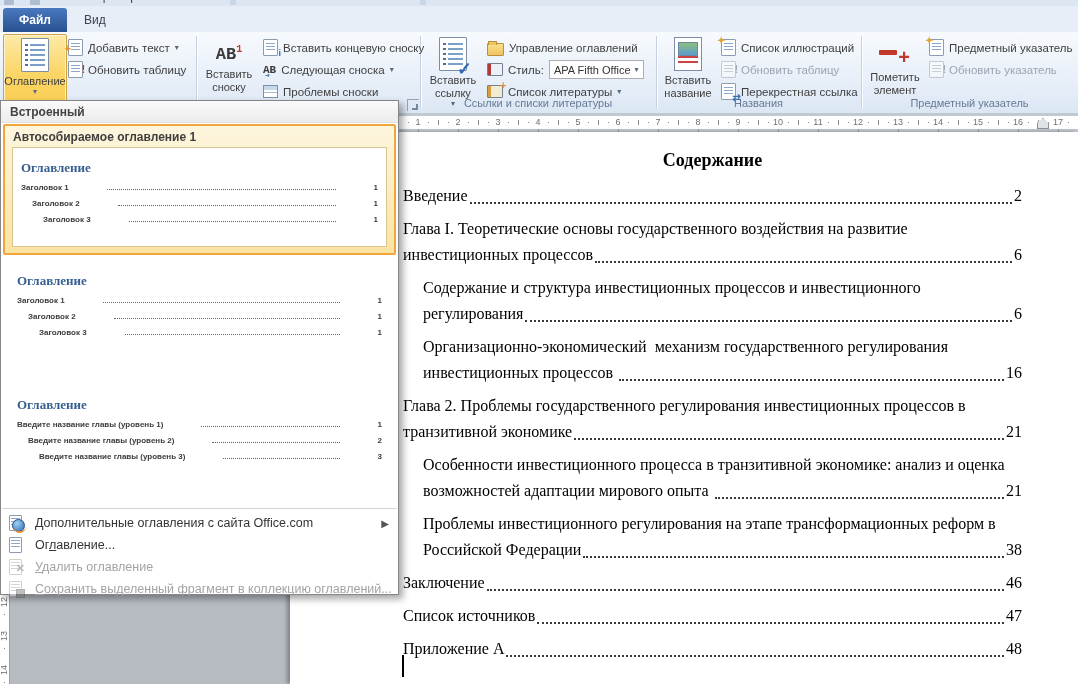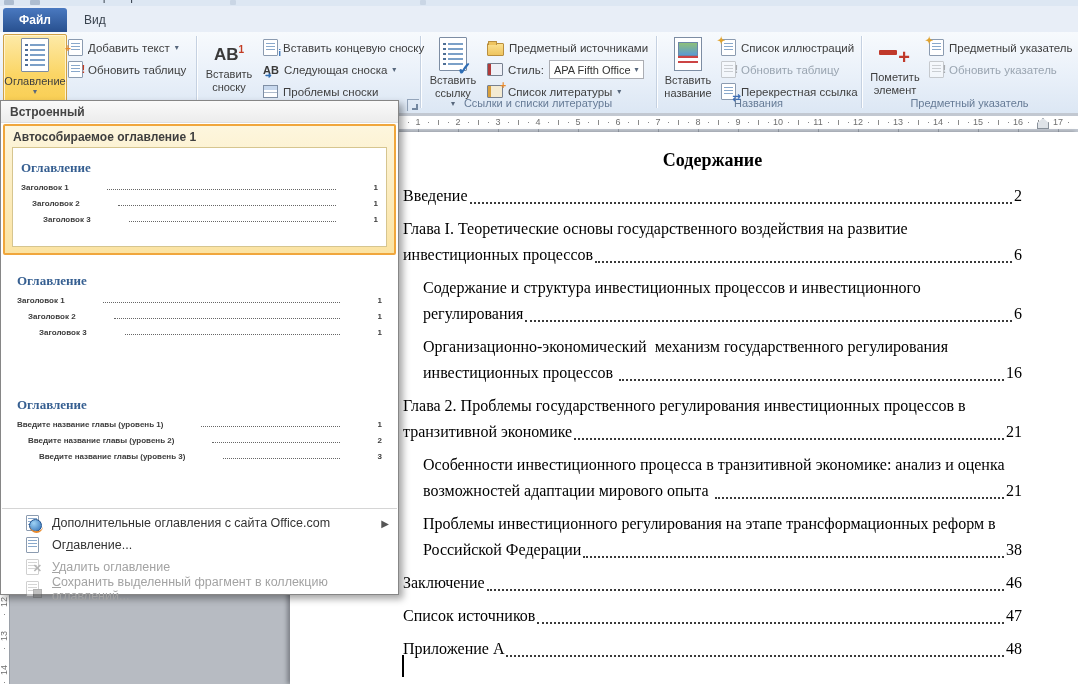--- a/index.html
+++ b/index.html
@@ -42,21 +42,21 @@
   .ic{position:relative;display:inline-block;flex:none;}
   .doc{width:13px;height:15px;background:#fff;border:1px solid #8b9bb0;border-radius:1px;position:relative;}
   .doc:before{content:"";position:absolute;left:2px;right:2px;top:3px;height:9px;
     background:repeating-linear-gradient(#89a8cb 0 1px,transparent 1px 3px);}
   .ov{position:absolute;font-weight:bold;font-size:10px;line-height:10px;}
   .bigdoc{width:26px;height:32px;background:#fff;border:1px solid #7d8da3;border-radius:1px;position:relative;}
   .bigdoc:before{content:"";position:absolute;left:8px;right:3px;top:5px;height:22px;
     background:repeating-linear-gradient(#7ba0c8 0 2px,transparent 2px 5px);}
   .bigdoc:after{content:"";position:absolute;left:3px;top:5px;width:3px;height:22px;
     background:repeating-linear-gradient(#4f6f96 0 2px,transparent 2px 5px);}
-  .abic{font-family:Liberation Sans, sans-serif;font-weight:bold;font-size:17px;color:#3a3a3a;line-height:20px;}
+  .abic{font-family:Liberation Mono, monospace;font-weight:bold;font-size:17px;color:#3a3a3a;line-height:20px;}
   .abic sup{color:#c23b22;font-size:10px;}
   .abic.small{font-size:11px;line-height:12px;}
   .folder{width:15px;height:11px;background:linear-gradient(#fbe08e,#eec45f);border:1px solid #b98f3e;
     border-radius:1px;position:relative;margin-top:3px;}
   .folder:before{content:"";position:absolute;left:0;top:-3px;width:7px;height:3px;
     background:#eec45f;border:1px solid #b98f3e;border-bottom:none;border-radius:1px 1px 0 0;}
   .book{width:14px;height:11px;background:linear-gradient(90deg,#b03a3a 0 3px,#eef0f7 3px);
     border:1px solid #77808f;border-radius:1px;}
   .grid{width:13px;height:11px;background:linear-gradient(#c7d8ee 0 4px,#fff 4px);
     border:1px solid #7f8fa5;position:relative;}
@@ -108,21 +108,21 @@
   .gal-item{position:relative;cursor:default;}
   .gal-item .gtitle{font-size:12px;font-weight:bold;color:#3e3e3e;padding:4px 8px 0;}
   .gal-item.sel{margin:1px 2px 2px;border:2px solid #f0a63c;border-radius:2px;
     background:linear-gradient(#fdf6de,#fbe3a2);}
   .pvbox{background:#fff;border:1px solid #d6c58f;margin:3px 7px 6px;padding:12px 8px 6px;height:80px;}
   .pvplain{padding:16px 16px 0 16px;}
   .pvhead{font-family:"Liberation Serif",serif;font-weight:bold;font-size:13px;color:#365f91;}
   .prow{display:flex;align-items:flex-end;font-size:8px;font-weight:bold;color:#3c3c3c;margin-top:7px;gap:36px;}
   .prow .plead{flex:1;border-bottom:1px dotted #666;margin:0 2px 2px;}
   .ddsep{border-top:1px solid #d5d5d5;margin:3px 1px;}
-  .mrow{height:22px;display:flex;align-items:center;font-size:12.5px;color:#333;padding-left:24px;cursor:default;}
+  .mrow{height:22px;display:flex;align-items:center;font-size:12.5px;color:#333;padding-left:7px;cursor:default;}
   .mrow .mic{width:16px;height:16px;margin-right:11px;position:relative;flex:none;}
   .mrow .marr{margin-left:auto;padding-right:9px;font-size:10px;color:#555;}
   .mrow.disabled{color:#a3a3a3;}
   .mrow.disabled .mic{opacity:.45;filter:grayscale(1);}
   .mic .mdoc{position:absolute;left:1px;top:0;width:11px;height:14px;background:#fff;
     border:1px solid #8b9bb0;border-radius:1px;}
   .mic .mdoc:before{content:"";position:absolute;left:1px;right:1px;top:2px;height:8px;
     background:repeating-linear-gradient(#89a8cb 0 1px,transparent 1px 3px);}
   .mic .globe{position:absolute;right:-1px;bottom:-1px;width:11px;height:11px;border-radius:50%;
     background:radial-gradient(circle at 35% 30%,#9ed2f5,#2e6db4);border:1px solid #1d4f8c;}
@@ -202,21 +202,21 @@
     <div class="bigbtn" style="left:424px;width:58px;">
       <span class="ic bigdoc" style="margin-top:3px;">
           <b class="ov" style="right:-6px;bottom:-4px;color:#2e6db4;font-size:18px;">✓</b>
         </span>
       <span class="lbl">Вставить
 ссылку</span>
       <span class="darr">▾</span>
     </div>
     <div class="sbtn" style="left:487px;top:5px;">
       <span class="ic folder"></span>
-      <span>Предметный источниками</span>
+      <span>Управление оглавлений</span>
     </div>
     <div class="sbtn" style="left:487px;top:27px;">
       <span class="ic book"></span>
       <span>Стиль:</span>
       <span class="combo">
         <span>APA Fifth Office</span>
         <span class="darr">▾</span>
       </span>
     </div>
     <div class="sbtn" style="left:487px;top:49px;">

